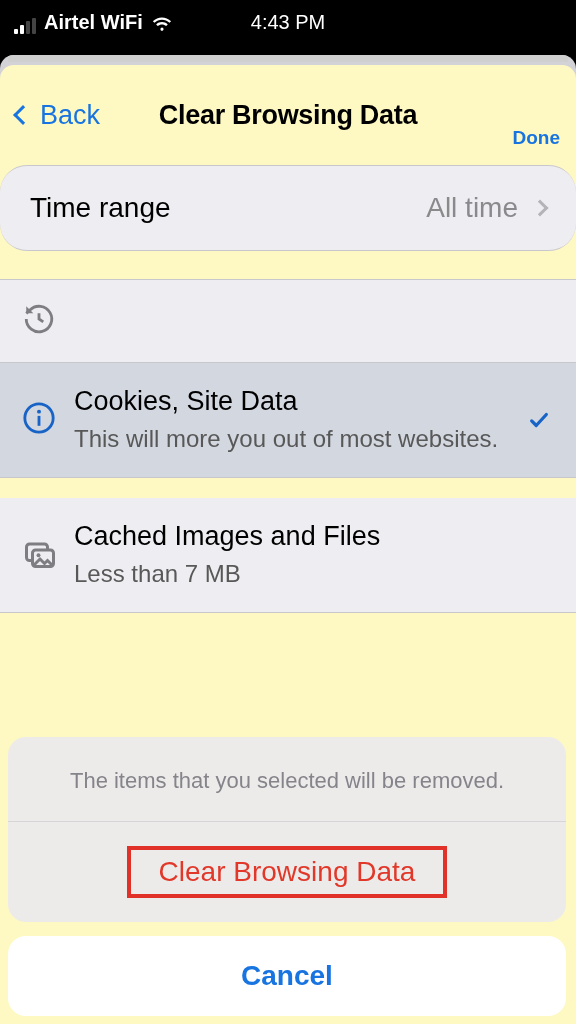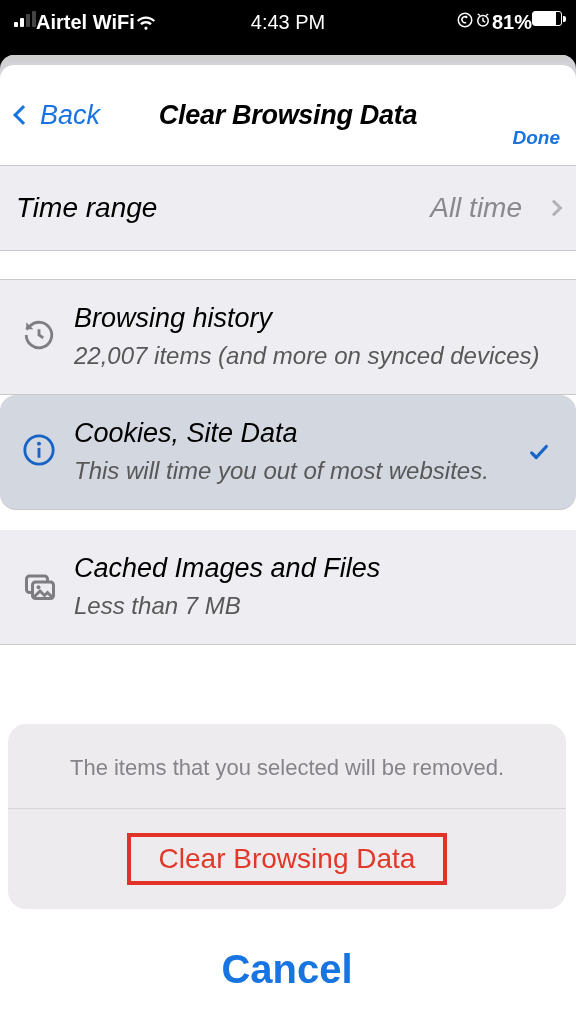--- a/index.html
+++ b/index.html
@@ -1,76 +1,76 @@
 <!DOCTYPE html>
 <html><head>
 <meta charset="utf-8">
 <style>
   * { margin:0; padding:0; box-sizing:border-box; font-family:-apple-system,"SF Pro Text","Helvetica Neue",Arial,sans-serif; -webkit-font-smoothing:antialiased; }
   html,body { width:576px; height:1024px; background:#000; overflow:hidden; }
   .screen { position:relative; width:576px; height:1024px; }
 
   
   .statusbar { position:absolute; top:0; left:0; right:0; height:44px; display:flex; align-items:center; justify-content:space-between; padding:0 14px; color:#fff; font-size:20px; font-weight:600; }
-  .sb-left,.sb-right { display:flex; align-items:flex-start; }
+  .sb-left,.sb-right { display:flex; align-items:flex-end; gap:8px; }
   .sb-center { position:absolute; left:50%; transform:translateX(-50%); font-weight:400; }
   .cell-bars { width:22px; height:16px; display:flex; align-items:flex-end; gap:2px; }
   .cell-bars span { width:4px; background:#fff; border-radius:1px; }
   .cell-bars span:nth-child(1){height:5px}
   .cell-bars span:nth-child(2){height:9px}
   .cell-bars span:nth-child(3){height:13px;background:#444}
   .cell-bars span:nth-child(4){height:16px;background:#444}
   .wifi { width:22px; height:22px; }
   .sb-small-ic { width:18px; height:18px; }
   .battery-wrap { display:flex; align-items:center; gap:2px; }
   .battery { position:relative; width:30px; height:15px; border:1.5px solid #fff; border-radius:3px; display:flex; align-items:center; }
   .battery::after { content:""; position:absolute; right:-5px; top:4px; width:3px; height:6px; background:#fff; border-radius:0 2px 2px 0; }
   .battery .fill { height:100%; width:81%; background:#fff; border-radius:1px 0 0 1px; }
 
   
   .sheet { position:absolute; top:55px; left:0; right:0; bottom:0; background:#d3d2d6; border-radius:14px 14px 0 0; overflow:hidden; }
-  .sheet .inner { position:absolute; top:10px; left:0; right:0; bottom:0; background:#ffffff; border-radius:14px 14px 0 0;font-style:italic; }
+  .sheet .inner { position:absolute; top:10px; left:0; right:0; bottom:0; background:#fef9c3; border-radius:14px 14px 0 0; }
   .stub { position:absolute; top:-7px; left:8px; right:8px; height:14px; background:#cfcfcf; border-radius:10px 10px 0 0; }
 
   
   .navbar { height:100px; display:flex; align-items:center; justify-content:space-between; padding:0 16px; }
   .nav-left { display:flex; align-items:center; gap:4px; color:#1874e0; font-size:27px; }
   .nav-title { position:absolute; left:50%; transform:translateX(-50%); color:#000; font-size:27px; font-weight:700; letter-spacing:-.3px; }
   .nav-right { color:#1874e0; font-size:19px; font-weight:600;margin-top:46px; }
   .chev-back { display:inline-block; width:14px; height:14px; border-left:3px solid #1874e0; border-bottom:3px solid #1874e0; transform:rotate(45deg); margin-right:6px; }
 
   
   .row { background:#eeedf1; padding:22px 22px; display:flex; align-items:center; border-top:1px solid #c8c7cc; border-bottom:1px solid #c8c7cc; }
   .row .r-icon { width:52px; flex:0 0 52px; color:#7e7e82; }
   .row .r-body { flex:1; }
   .row .r-body .rt { font-size:27px; color:#000; line-height:1.25; }
   .row .r-body .rs { font-size:24px; color:#585858; line-height:1.35; margin-top:4px; }
   .row .r-trail { display:flex; align-items:center; gap:10px; }
 
   .section-gap { height:28px; }
 
   
-  .row.timerange { padding:26px 16px; }
+  .row.timerange { padding:26px 30px;border-radius:27px; }
   .row.timerange .label { font-size:28px; color:#000; flex:1; }
-  .row.timerange .value { font-size:28px; color:#8a8a8d; margin-right:16px; }
+  .row.timerange .value { font-size:28px; color:#8a8a8d; margin-right:6px; }
   .chev-right { width:12px; height:12px; border-top:3px solid #b4b4b8; border-right:3px solid #b4b4b8; transform:rotate(45deg); }
 
   
   .row.selected { background:#d3d7e0; }
   .row.selected .r-icon { color:#1763c6; }
   .check { width:30px; height:22px; }
 
   
   .dim { position:absolute; inset:0; }
   .actionsheet { position:absolute; left:8px; right:10px; bottom:8px; }
   .as-block { background:#eceaecF2; border-radius:18px; overflow:hidden; backdrop-filter:blur(2px); }
   .as-msg { text-align:center; padding:28px 40px 24px; color:#85848a; font-size:22px; line-height:1.45; border-bottom:1px solid #d6d6d9; }
   .as-action { text-align:center; padding:24px 0; font-size:28px; color:#e1382a; }
   .as-action .hilite { display:inline-block; padding:6px 28px; border:4px solid #e23128; }
-  .as-cancel { margin-top:14px; background:#fff; border-radius:18px; text-align:center; padding:24px 0; font-size:40px; font-weight:700; color:#1874e0; }
+  .as-cancel { margin-top:14px; background:#fff; border-radius:18px; text-align:center; padding:24px 0; font-size:28px; font-weight:700; color:#1874e0; }
 
 </style>
 </head>
 <body>
 
 <div class="screen">
 
   <div class="statusbar">
     <div class="sb-left">
       <span class="cell-bars">
@@ -78,38 +78,20 @@
           <span></span>
           <span></span>
           <span></span>
         </span>
       <span>Airtel WiFi</span>
       <svg class="wifi" viewBox="0 0 24 24">
           <path fill="#fff" d="M12 20.5c.9 0 1.7-.8 1.7-1.7S12.9 17 12 17s-1.7.8-1.7 1.7.8 1.8 1.7 1.8zm-4.6-5.1c2.5-2.5 6.6-2.5 9.1 0l1.8-1.8c-3.5-3.5-9.2-3.5-12.7 0l1.8 1.8zm-3.6-3.6c4.5-4.5 11.8-4.5 16.3 0l1.8-1.8c-5.5-5.5-14.5-5.5-19.9 0l1.8 1.8z"></path>
         </svg>
     </div>
     <div class="sb-center">4:43 PM</div>
-    <div class="sb-right">
-      <svg class="sb-small-ic" viewBox="0 0 24 24">
-          <circle cx="12" cy="12" r="9" fill="none" stroke="#fff" stroke-width="2"></circle>
-          <path fill="#fff" d="M12 7v2h-2V7h2zm2 6h-4V9h4v4z" opacity="0"></path>
-          <path d="M15 9a4 4 0 10-1.5 6.3" fill="none" stroke="#fff" stroke-width="2"></path>
-          <path fill="#fff" d="M15 6l-.5 4L11 8z"></path>
-        </svg>
-      <svg class="sb-small-ic" viewBox="0 0 24 24">
-          <circle cx="12" cy="13" r="7" fill="none" stroke="#fff" stroke-width="2"></circle>
-          <path d="M12 9v4l3 2M5 4l3 2M19 4l-3 2" stroke="#fff" stroke-width="2" fill="none"></path>
-        </svg>
-      <span>81%</span>
-      <span class="battery-wrap">
-        <span class="battery">
-            <span class="fill"></span>
-          </span>
-      </span>
-    </div>
   </div>
 
   <div class="sheet">
     <div class="stub"></div>
     <div class="inner">
 
       <div class="navbar">
         <div class="nav-left">
           <span class="chev-back"></span>
           <span>Back</span>
@@ -129,37 +111,33 @@
       <div class="section-gap"></div>
 
       <div class="row">
         <div class="r-icon">
           <svg width="34" height="34" viewBox="0 0 24 24">
               <path fill="none" stroke="currentColor" stroke-width="2" d="M12 8v4l3 2"></path>
               <path fill="none" stroke="currentColor" stroke-width="2" d="M3 12a9 9 0 1 0 2.6-6.3L3 8"></path>
               <path fill="currentColor" d="M3 3v5h5z"></path>
             </svg>
         </div>
-        <div class="r-body">
-          <div class="rt">Browsing history</div>
-          <div class="rs">22,007 items (and more on synced devices)</div>
-        </div>
       </div>
 
-      <div class="row selected" style="border-top:none;border-radius:16px;">
+      <div class="row selected" style="border-top:none;">
         <div class="r-icon">
           <svg width="34" height="34" viewBox="0 0 24 24">
               <circle cx="12" cy="12" r="10" fill="none" stroke="currentColor" stroke-width="2"></circle>
               <circle cx="12" cy="7.5" r="1.4" fill="currentColor"></circle>
               <rect x="11" y="10.5" width="2" height="7" fill="currentColor"></rect>
             </svg>
         </div>
         <div class="r-body">
           <div class="rt">Cookies, Site Data</div>
-          <div class="rs">This will time you out of most websites.</div>
+          <div class="rs">This will more you out of most websites.</div>
         </div>
         <div class="r-trail">
           <svg class="check" viewBox="0 0 24 24">
               <path fill="none" stroke="#1763c6" stroke-width="3.5" stroke-linecap="round" stroke-linejoin="round" d="M4 13l5 5L20 6"></path>
             </svg>
         </div>
       </div>
 
       <div class="row" style="border-top:none;margin-top:20px;">
         <div class="r-icon">

